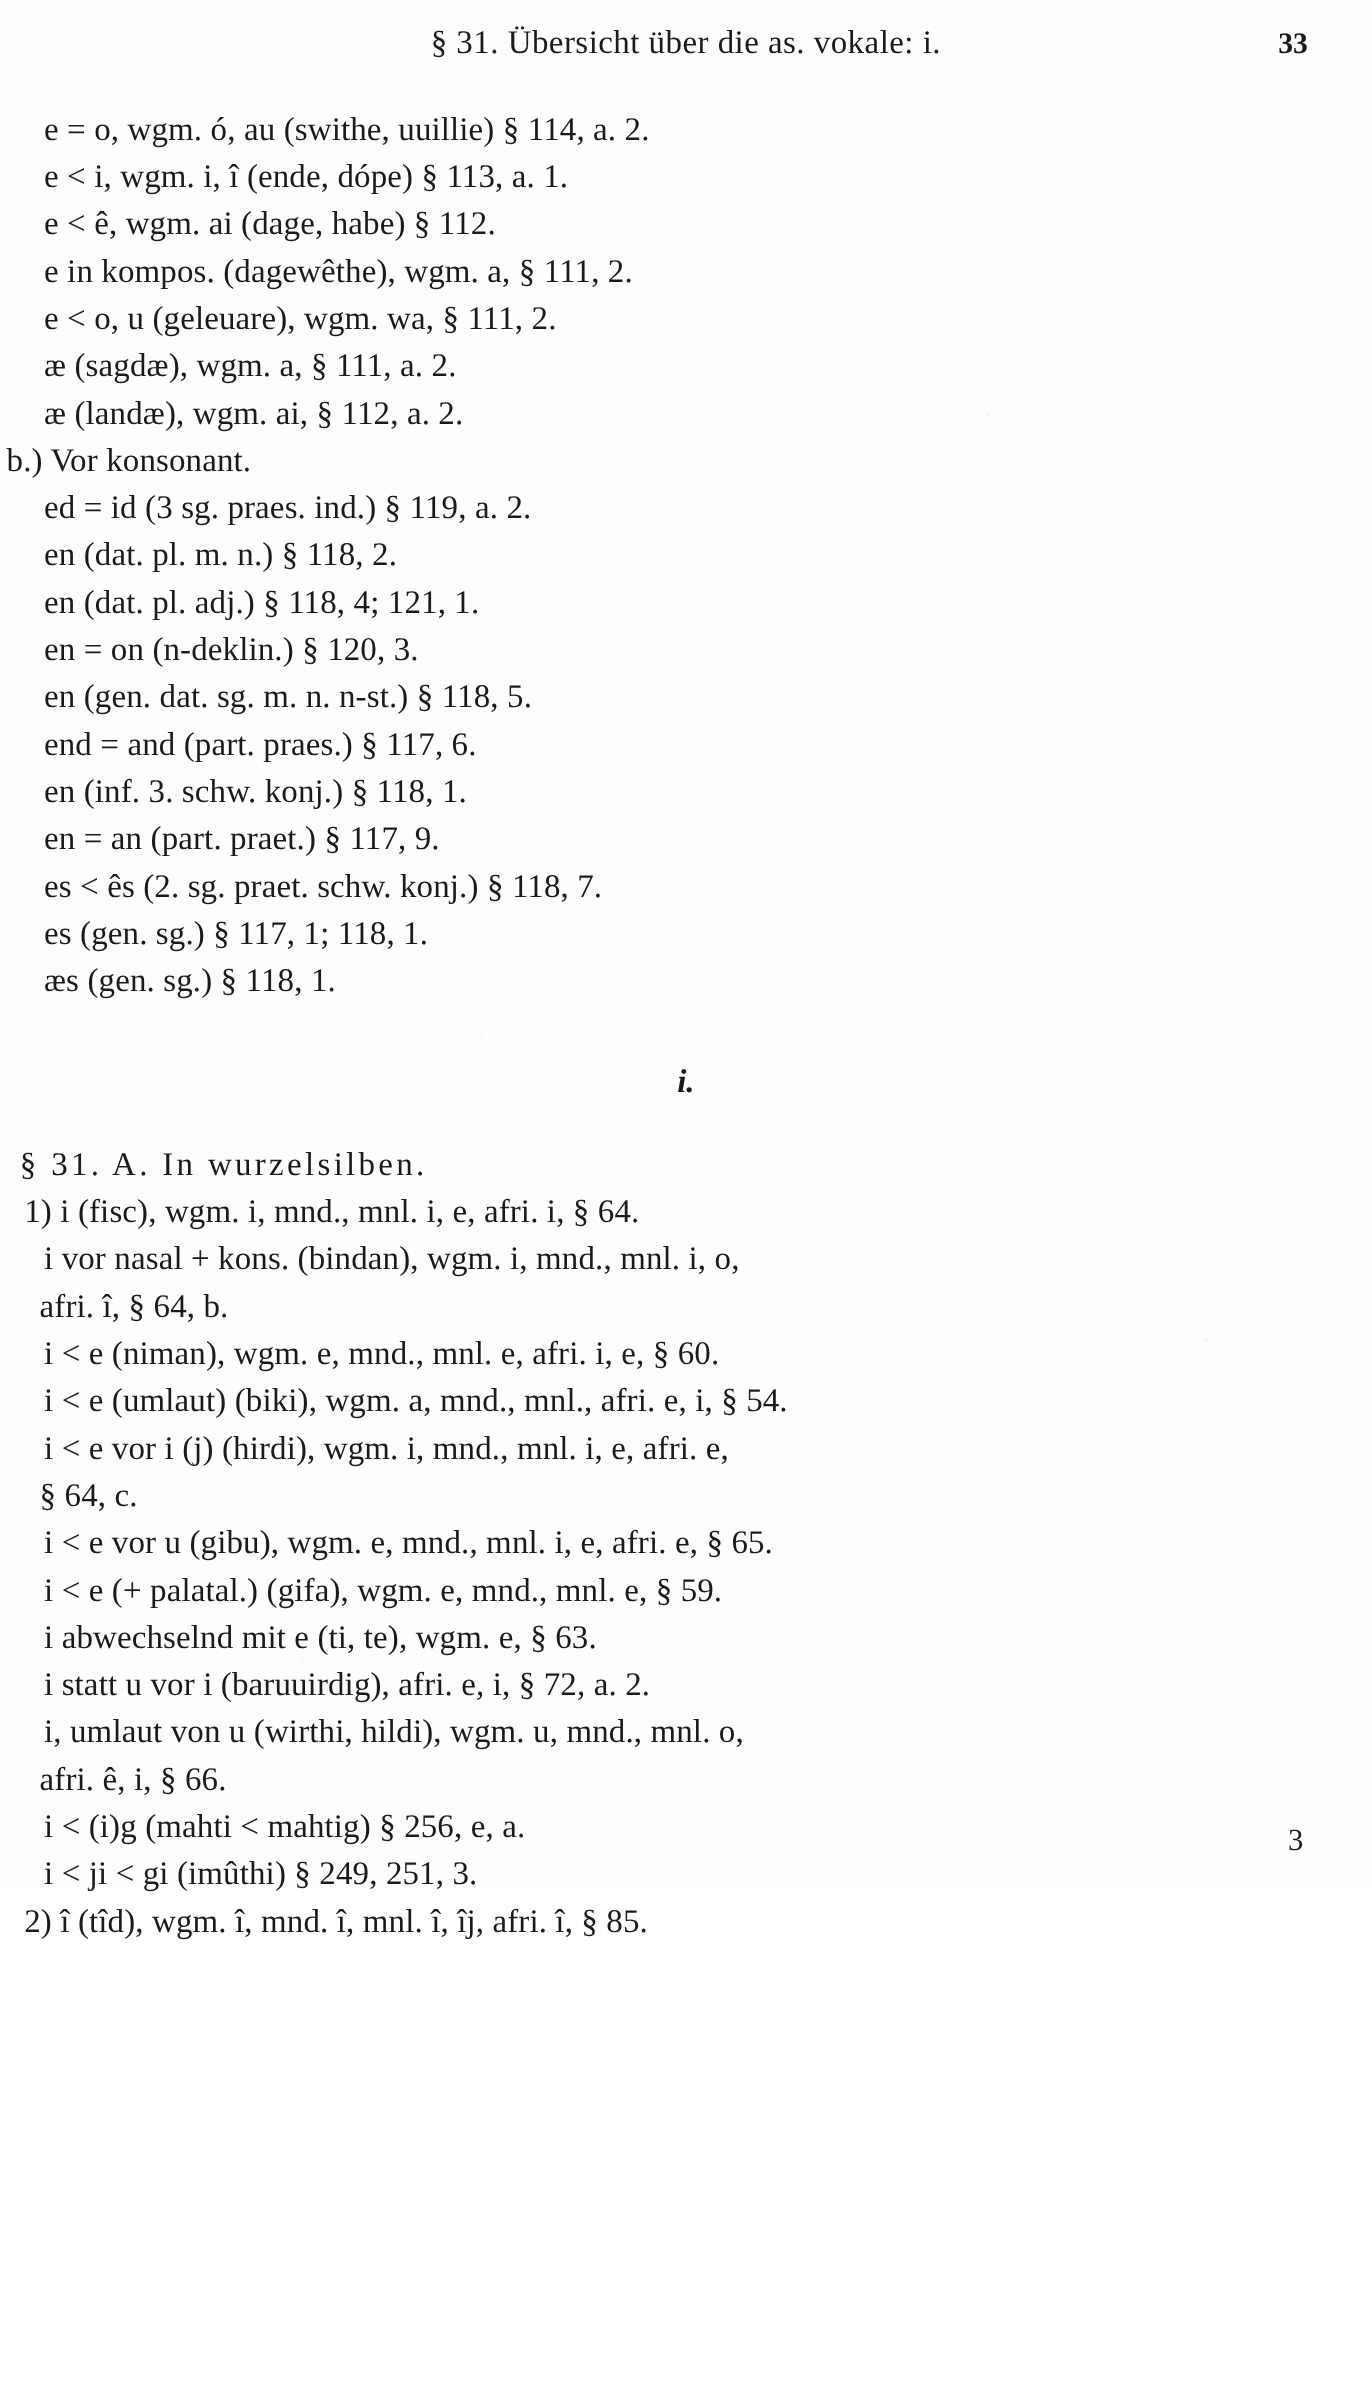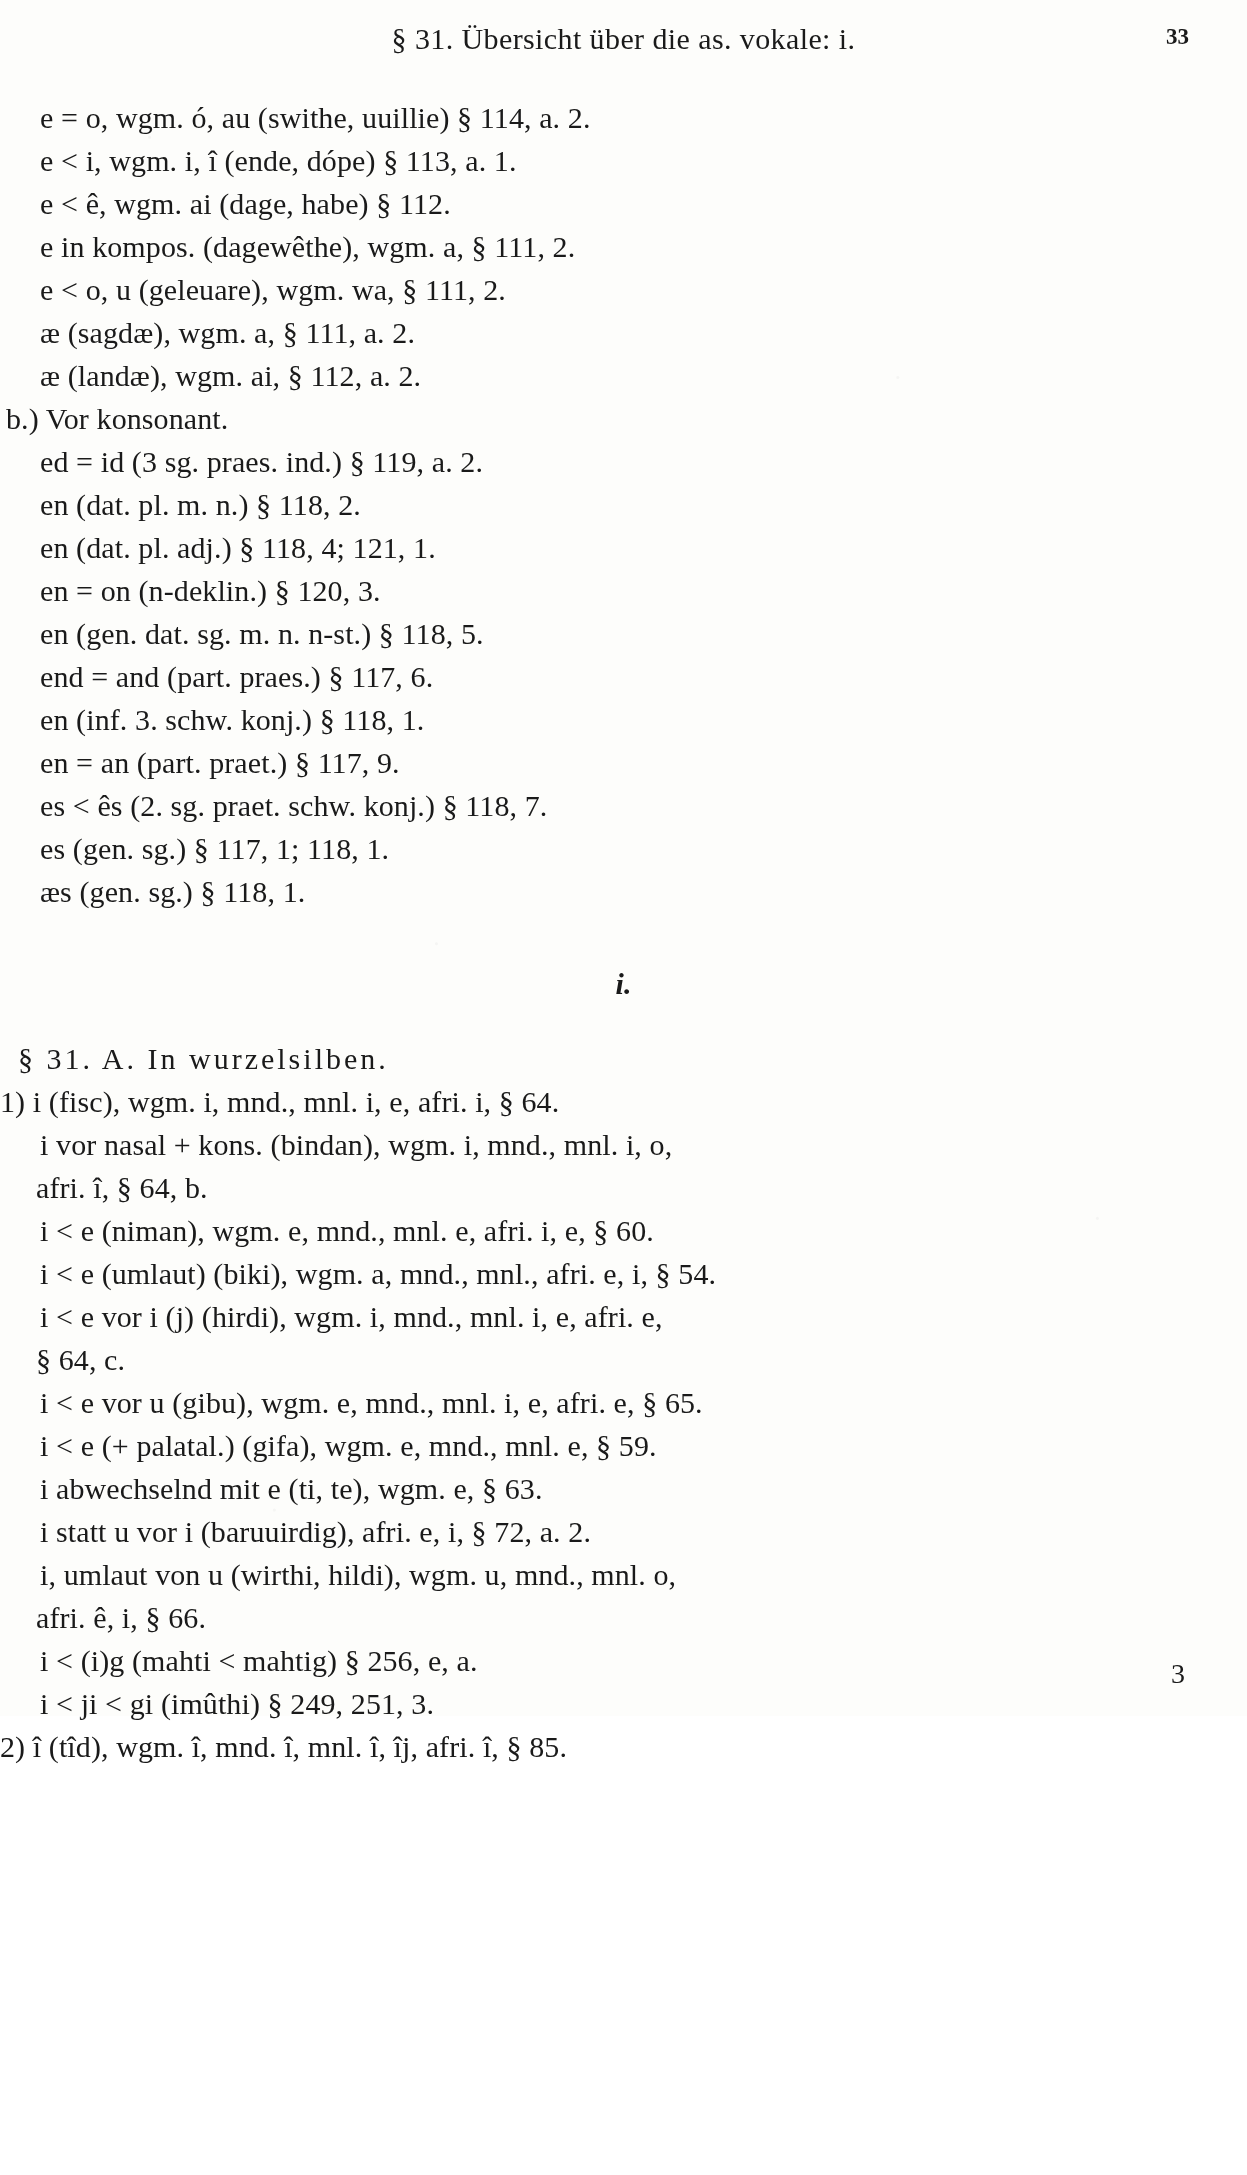--- a/index.html
+++ b/index.html
@@ -51,34 +51,34 @@
     left: 0; right: 0;
     text-align: center;
     font-size: 30px;
     letter-spacing: 0.4px;
     white-space: pre;
   }
   .running-head .page-no {
     position: absolute;
     right: 58px;
     top: 2px;
-    font-size: 23px;
+    font-size: 27px;
     font-weight: 700;
   }
   
   .block {
     margin-top: 30px;
   }
   .line {
     font-size: 30px;
     line-height: 43px;
     white-space: pre-wrap;
     letter-spacing: 0.1px;
   }
-  .ind-0  { }
+  .ind-0  { padding-left: 22px; }
   .ind-1  { padding-left: 40px; }
   .ind-2  { padding-left: 36px; }
   .hang   { padding-left: 6px; text-indent: 0; }
   .sp { letter-spacing: 3px; margin-top: 36px; }
   
   .section-letter {
     margin-top: 54px;
     margin-bottom: 28px;
     text-align: center;
     font-size: 30px;

